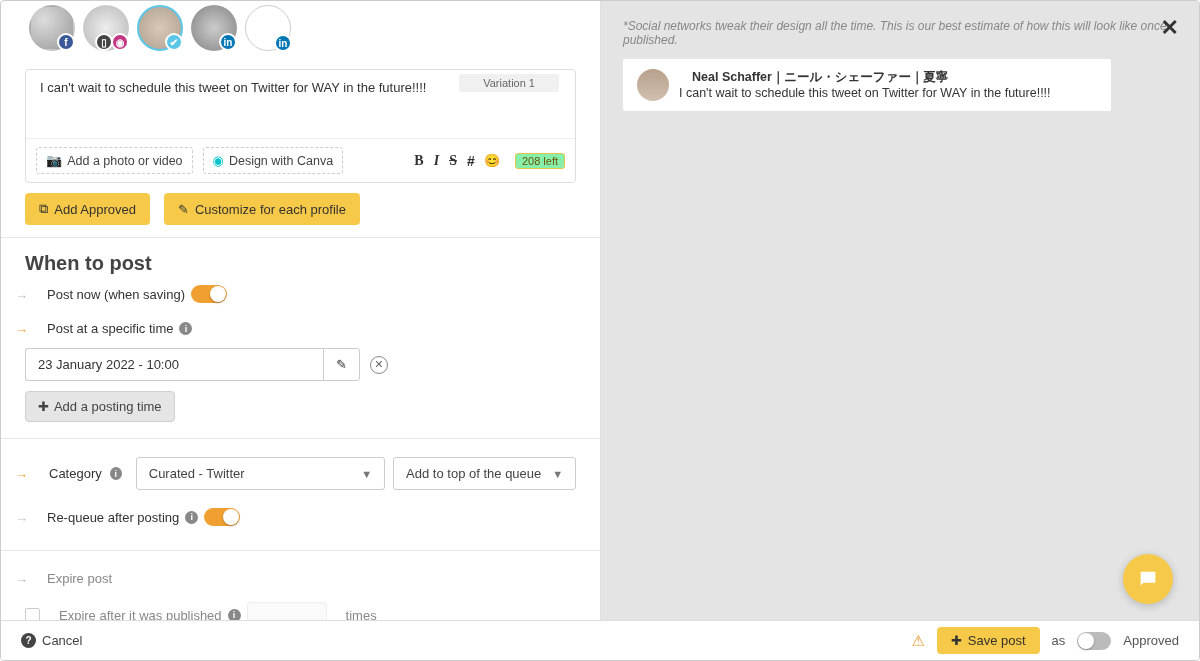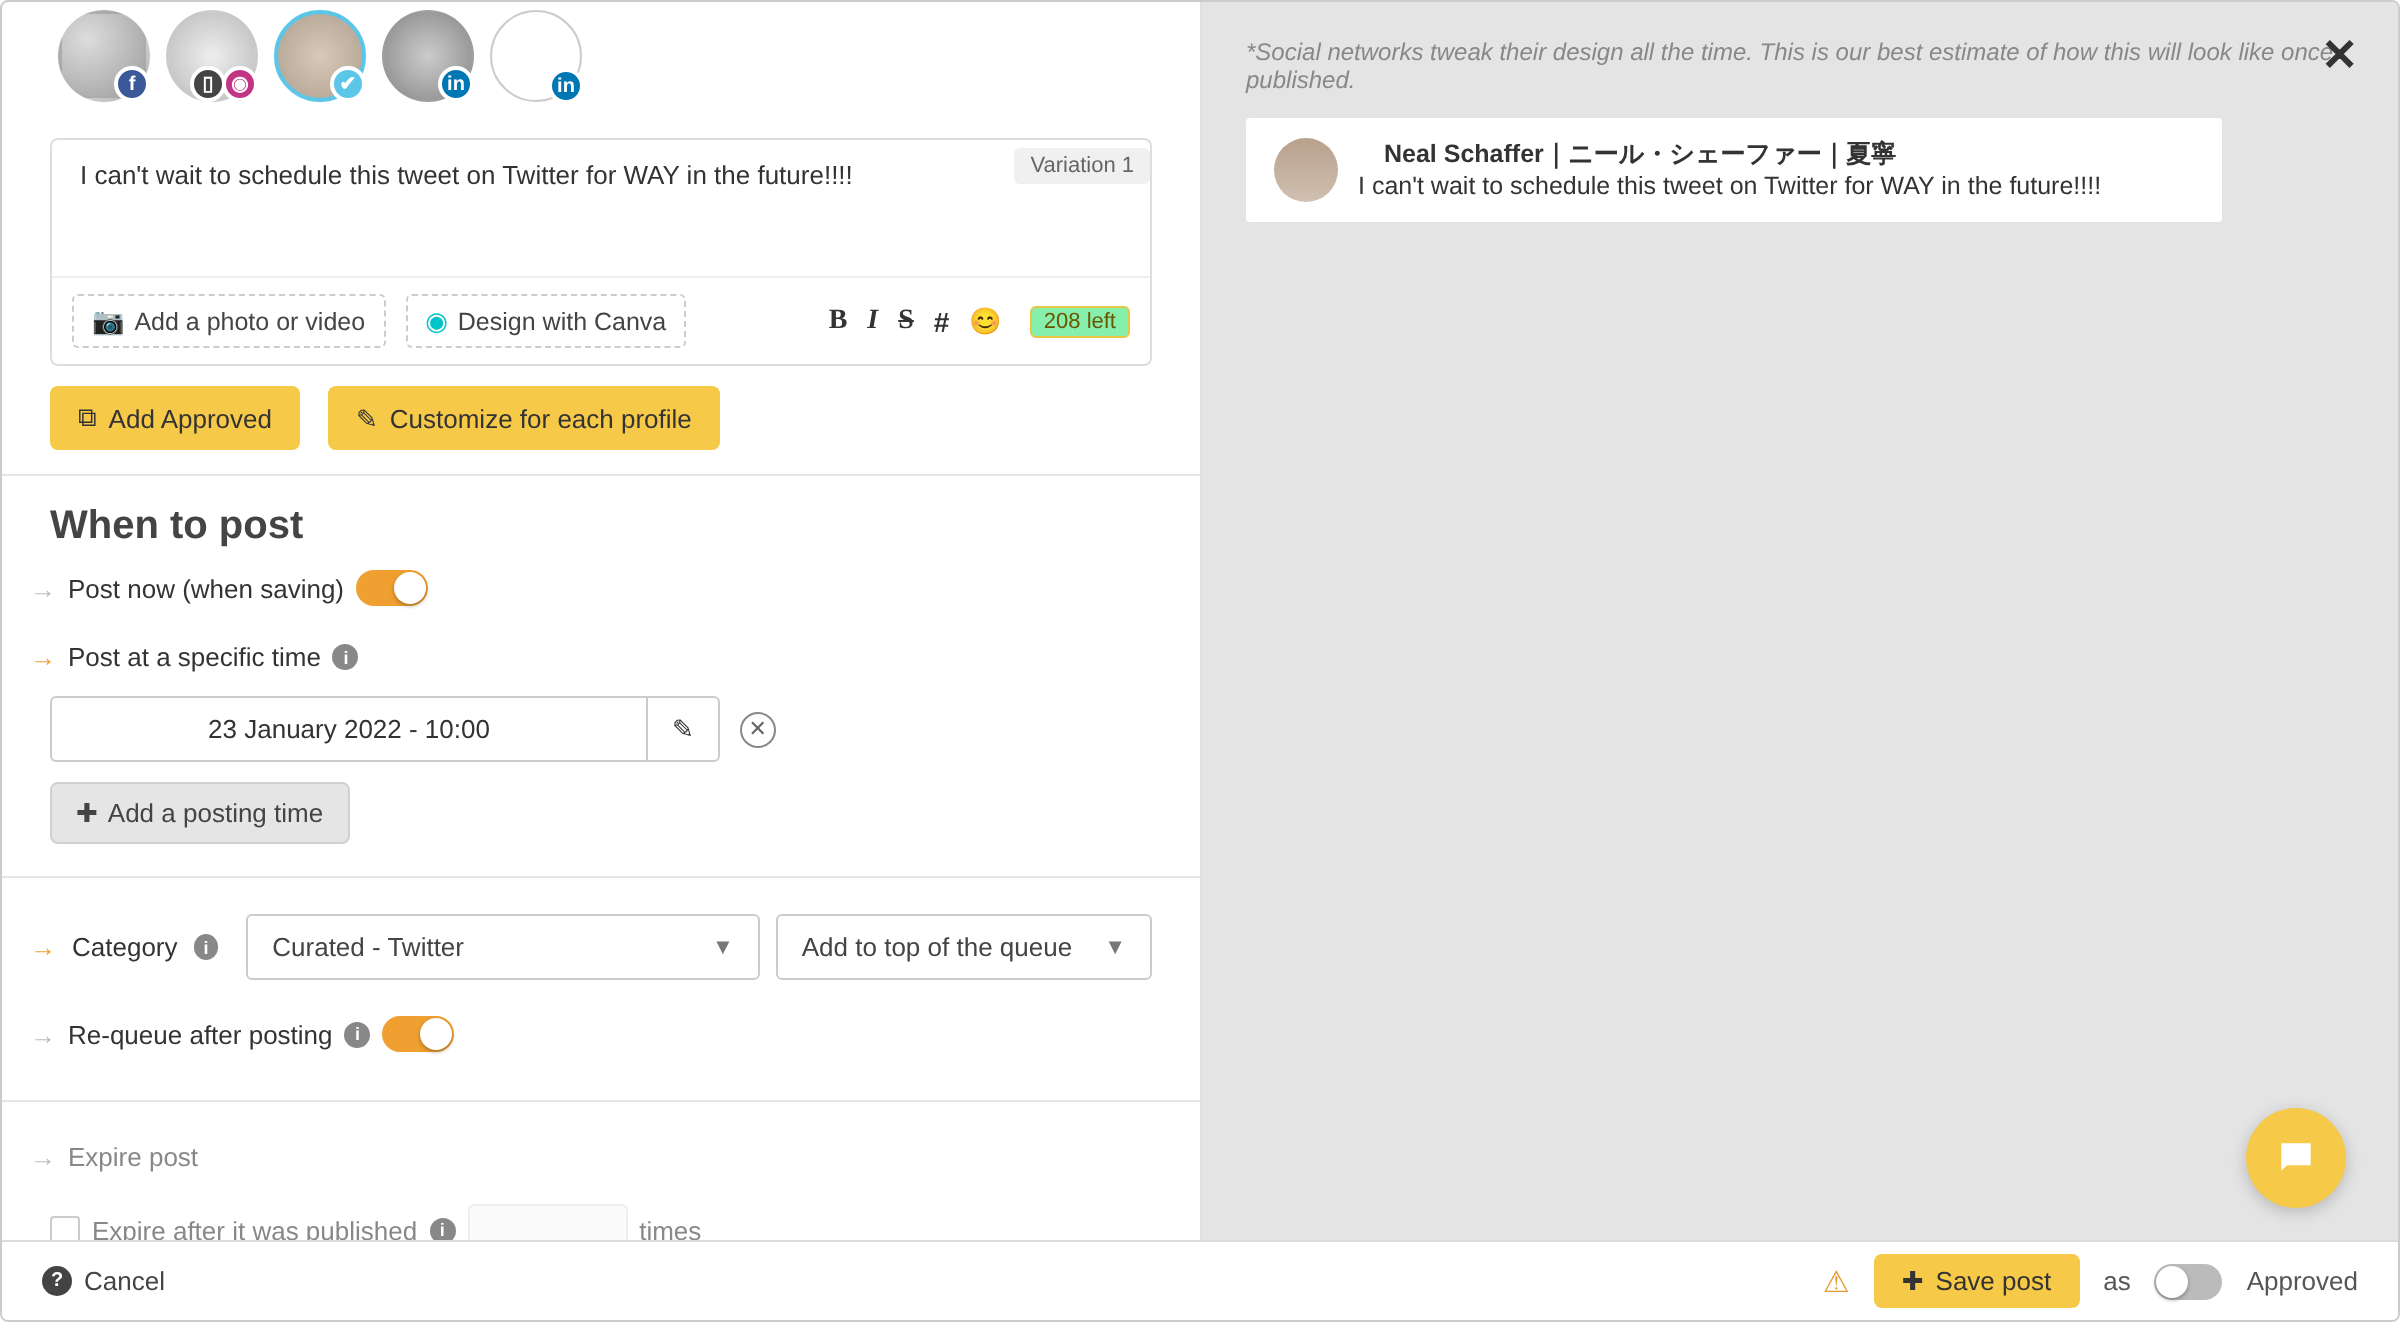--- a/index.html
+++ b/index.html
@@ -32,49 +32,49 @@
   .profile { width:46px; height:46px; border-radius:50%; position:relative; background: radial-gradient(circle at 30% 30%, #ddd, #999); border:2px solid transparent; cursor:pointer; }
   .profile.selected { border:2px solid #5cc6e8; }
   .profile .badge { position:absolute; bottom:-2px; right:-2px; width:18px; height:18px; border-radius:50%; background:#3b5998; border:2px solid #fff; display:flex; align-items:center; justify-content:center; color:#fff; font-size:10px; font-weight:bold; }
   .profile .badge.tw { background:#5cc6e8; }
   .profile .badge.li { background:#0077b5; }
   .profile .badge.ig { background:#c13584; }
   .profile .badge2 { right:14px; }
 
   .composer { margin:14px 24px 10px; border:1px solid #ddd; border-radius:4px; }
   .composer-top { padding:10px 14px; position:relative; }
-  .variation-tag { position:absolute; top:4px; right:0; background:#f0f0f0; color:#666; font-size:11px; padding:3px 8px; border-radius:3px; }
+  .variation-tag { position:absolute; top:4px; right:16px; background:#f0f0f0; color:#666; font-size:11px; padding:3px 24px; border-radius:3px; }
   .composer-text { font-size:13px; color:#333; min-height:48px; }
   .composer-toolbar { border-top:1px solid #eee; padding:8px 10px; display:flex; align-items:center; gap:10px; }
   .dashed-btn { border:1px dashed #ccc; border-radius:3px; padding:5px 9px; font-size:12.5px; color:#444; cursor:pointer; display:inline-flex; align-items:center; gap:5px; background:#fff; }
   .dashed-btn .ic { font-size:13px; }
   .fmt-group { margin-left:auto; display:flex; align-items:center; gap:10px; color:#333; }
   .fmt { cursor:pointer; font-weight:700; font-size:14px; font-family:Georgia, serif; }
   .fmt.i { font-style:italic; }
   .fmt.s { text-decoration:line-through; }
   .counter { background:#86efac; border:1px solid #e7c645; border-radius:3px; padding:1px 6px; font-size:11px; color:#6a5500; margin-left:4px; }
 
   .actions-row { padding:0 24px 12px; display:flex; gap:14px; }
   .yellow-btn { background:#f7c948; border:none; border-radius:4px; padding:8px 14px; font-size:13px; color:#333; cursor:pointer; display:inline-flex; align-items:center; gap:6px; }
 
   .section { border-top:1px solid #e5e5e5; padding:14px 24px 16px 14px; }
   .section h3 { font-size:20px; color:#444; font-weight:700; margin-left:10px; margin-bottom:10px; }
 
   .opt-row { display:flex; align-items:center; gap:6px; margin:6px 0; }
   .arrow { color:#bbb; font-size:13px; }
   .arrow.hot { color:#f0a030; }
-  .opt-label { color:#333; font-size:13px; }
+  .opt-label { color:#333; font-size:13px;margin-left:13px; }
   .opt-label.muted { color:#888; }
   .info-ic { width:13px; height:13px; border-radius:50%; background:#888; color:#fff; font-size:9px; display:inline-flex; align-items:center; justify-content:center; font-weight:bold; }
 
   .toggle { width:36px; height:18px; border-radius:10px; background:#f0a030; position:relative; cursor:pointer; }
   .toggle .knob { position:absolute; top:1px; width:16px; height:16px; border-radius:50%; background:#fff; box-shadow:0 1px 2px rgba(0,0,0,.3); right:1px; }
 
   .date-row { display:flex; align-items:center; gap:10px; margin:12px 0 10px 10px; }
-  .date-input { display:flex;text-align:center; }
+  .date-input { display:flex; }
   .date-text { border:1px solid #ccc; border-right:none; border-radius:3px 0 0 3px; padding:8px 12px; width:298px; font-size:13px; color:#333; background:#fff; }
   .edit-chip { border:1px solid #ccc; border-radius:0 3px 3px 0; padding:8px 12px; background:#fff; cursor:pointer; color:#333; font-size:13px; }
   .del-x { width:18px; height:18px; border:1px solid #888; border-radius:50%; display:flex; align-items:center; justify-content:center; font-size:11px; color:#666; cursor:pointer; }
 
   .gray-btn { background:#e5e5e5; border:1px solid #d0d0d0; border-radius:4px; padding:7px 12px; font-size:13px; color:#444; cursor:pointer; display:inline-flex; align-items:center; gap:5px; margin-left:10px; }
 
   .cat-row { display:flex; align-items:center; gap:8px; }
   .select { border:1px solid #ccc; border-radius:3px; padding:8px 12px; font-size:13px; color:#444; background:#fff; display:flex; align-items:center; justify-content:space-between; cursor:pointer; }
   .select .caret { color:#777; font-size:11px; }
 

